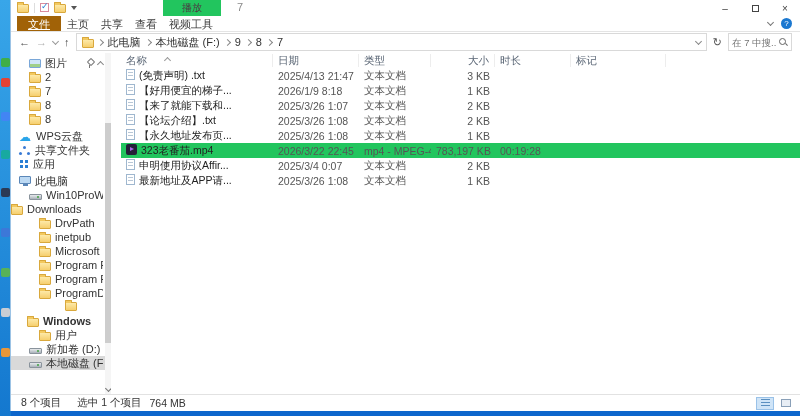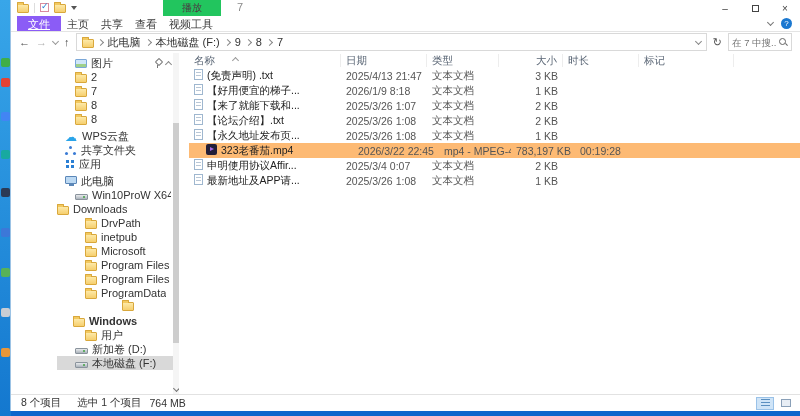--- a/index.html
+++ b/index.html
@@ -19,54 +19,54 @@
   .qat-sep{width:1px;height:10px;background:#ddd;}
   .ctx-head{position:absolute;left:152px;top:0;width:58px;height:16px;background:#22c55e;color:#4a3a42;font-size:10px;display:flex;align-items:center;justify-content:center;}
   .wtitle{position:absolute;left:226px;top:1px;font-size:11px;color:#8a8a8a;}
   .wctl{position:absolute;right:0;top:0;display:flex;height:16px;}
   .wbtn{width:30px;display:flex;align-items:center;justify-content:center;font-size:10px;color:#444;}
 
   
   .tabs{position:absolute;top:16px;left:0;right:0;height:15px;display:flex;align-items:stretch;border-bottom:1px solid #e4e4e4;font-size:11px;line-height:14px;}
   #tabs-left{display:flex;align-items:stretch;}
   .tab{padding:0 6px;color:#3a3a3a;display:flex;align-items:center;}
-  .tab-file{background:#8b5cf6;color:#fff;padding:0 11px;margin-left:6px;text-decoration:underline;}
+  .tab-file{background:#a16207;color:#fff;padding:0 11px;margin-left:6px;text-decoration:underline;}
   .tabs-right{margin-left:auto;display:flex;align-items:center;gap:8px;padding-right:8px;}
   .help{width:11px;height:11px;border-radius:50%;background:#1b78d0;color:#fff;font-size:8px;display:flex;align-items:center;justify-content:center;}
 
   
   .addr{position:absolute;top:31px;left:0;right:0;height:22px;display:flex;align-items:center;gap:6px;padding:0 8px;font-size:11px;box-sizing:border-box;}
   .nav-arrow{color:#4a4a4a;font-size:11px;line-height:1;}
   .nav-arrow.fwd{color:#b0b0b0;}
   .abox{flex:1;height:18px;border:1px solid #d9d9d9;display:flex;align-items:center;padding:0 5px;gap:4px;color:#333;box-sizing:border-box;overflow:hidden;}
   .crumb{padding:0 2px;white-space:nowrap;}
   .abox-end{margin-left:auto;display:flex;align-items:center;gap:2px;}
   .refresh{color:#555;font-size:11px;}
   .sbox{width:64px;height:18px;border:1px solid #d9d9d9;display:flex;align-items:center;padding:0 3px;box-sizing:border-box;gap:2px;}
   .sbox input{border:none;outline:none;width:100%;font-size:9.5px;color:#777;font-family:inherit;padding:0;background:transparent;}
 
   
   .content{position:absolute;top:53px;left:0;right:0;bottom:17px;display:flex;overflow:hidden;}
-  .sidebar{position:relative;width:122px;flex:none;font-size:11px;overflow:hidden;padding-top:3px;box-sizing:border-box;margin-left:46px;}
+  .sidebar{position:relative;width:100px;flex:none;font-size:11px;overflow:hidden;padding-top:3px;box-sizing:border-box;}
   .srow{height:14px;display:flex;align-items:center;gap:4px;padding-right:8px;color:#333;white-space:nowrap;overflow:hidden;}
   .srow.gap{margin-top:3px;}
   .srow.sel{background:#d9d9d9;}
   .slabel{overflow:hidden;}
   .sscroll-track{position:absolute;right:0;top:0;bottom:0;width:6px;background:#f5f5f5;}
   .sscroll{position:absolute;right:0;top:70px;width:6px;height:220px;background:#cdcdcd;}
   .sarrow{position:absolute;right:0;bottom:1px;width:6px;height:8px;display:flex;align-items:center;justify-content:center;}
 
   
   .filearea{flex:1;position:relative;padding-left:10px;overflow:hidden;}
   .fhead{display:grid;grid-template-columns:152px 86px 72px 64px 76px 95px;height:15px;color:#5a6675;font-size:10.5px;align-items:center;}
   .hcell{padding:0 5px;border-right:1px solid #ededed;height:13px;line-height:13px;position:relative;white-space:nowrap;overflow:hidden;}
   .hcell.right{text-align:right;}
   .sort{position:absolute;left:44px;top:1px;color:#999;}
   .frow{display:grid;grid-template-columns:152px 86px 72px 64px 76px 95px;height:15px;align-items:center;font-size:10.5px;color:#555;}
-  .frow.sel{background:#fdba74;padding-left:12px;}
+  .frow.sel{background:#22c55e;}
   .cell{padding:0 5px;white-space:nowrap;overflow:hidden;}
   .cell.right{text-align:right;}
   .cell.name{display:flex;align-items:flex-start;gap:4px;color:#222;}
 
   
   .status{position:absolute;bottom:0;left:0;right:0;height:17px;border-top:1px solid #e2e2e2;display:flex;align-items:center;font-size:10.5px;color:#333;padding-left:10px;gap:16px;box-sizing:border-box;}
   .status-right{margin-left:auto;display:flex;gap:3px;padding-right:5px;}
   .vbtn{width:18px;height:13px;display:flex;align-items:center;justify-content:center;border:1px solid transparent;box-sizing:border-box;}
   .vbtn.sel{background:#cfe4f7;border-color:#9ac2e8;}
   .vt-lines{width:9px;height:8px;background:repeating-linear-gradient(180deg,#5a8fc0 0 1px,transparent 1px 3px);}

